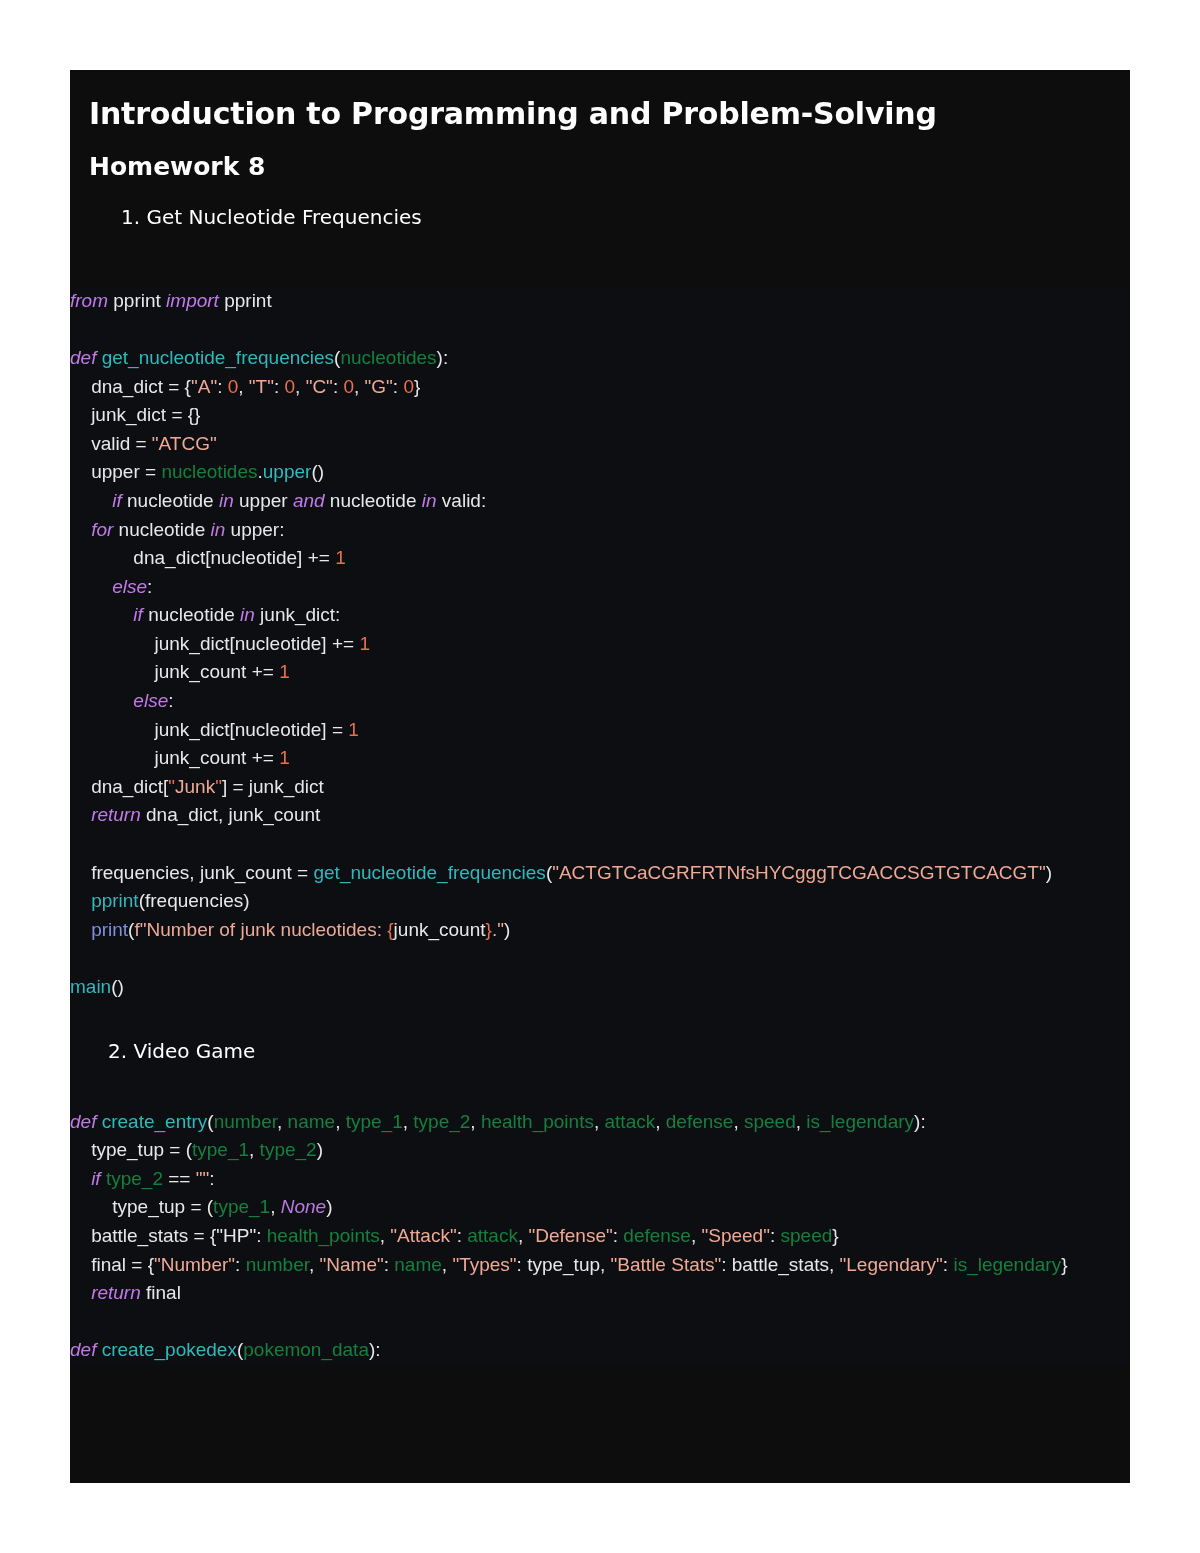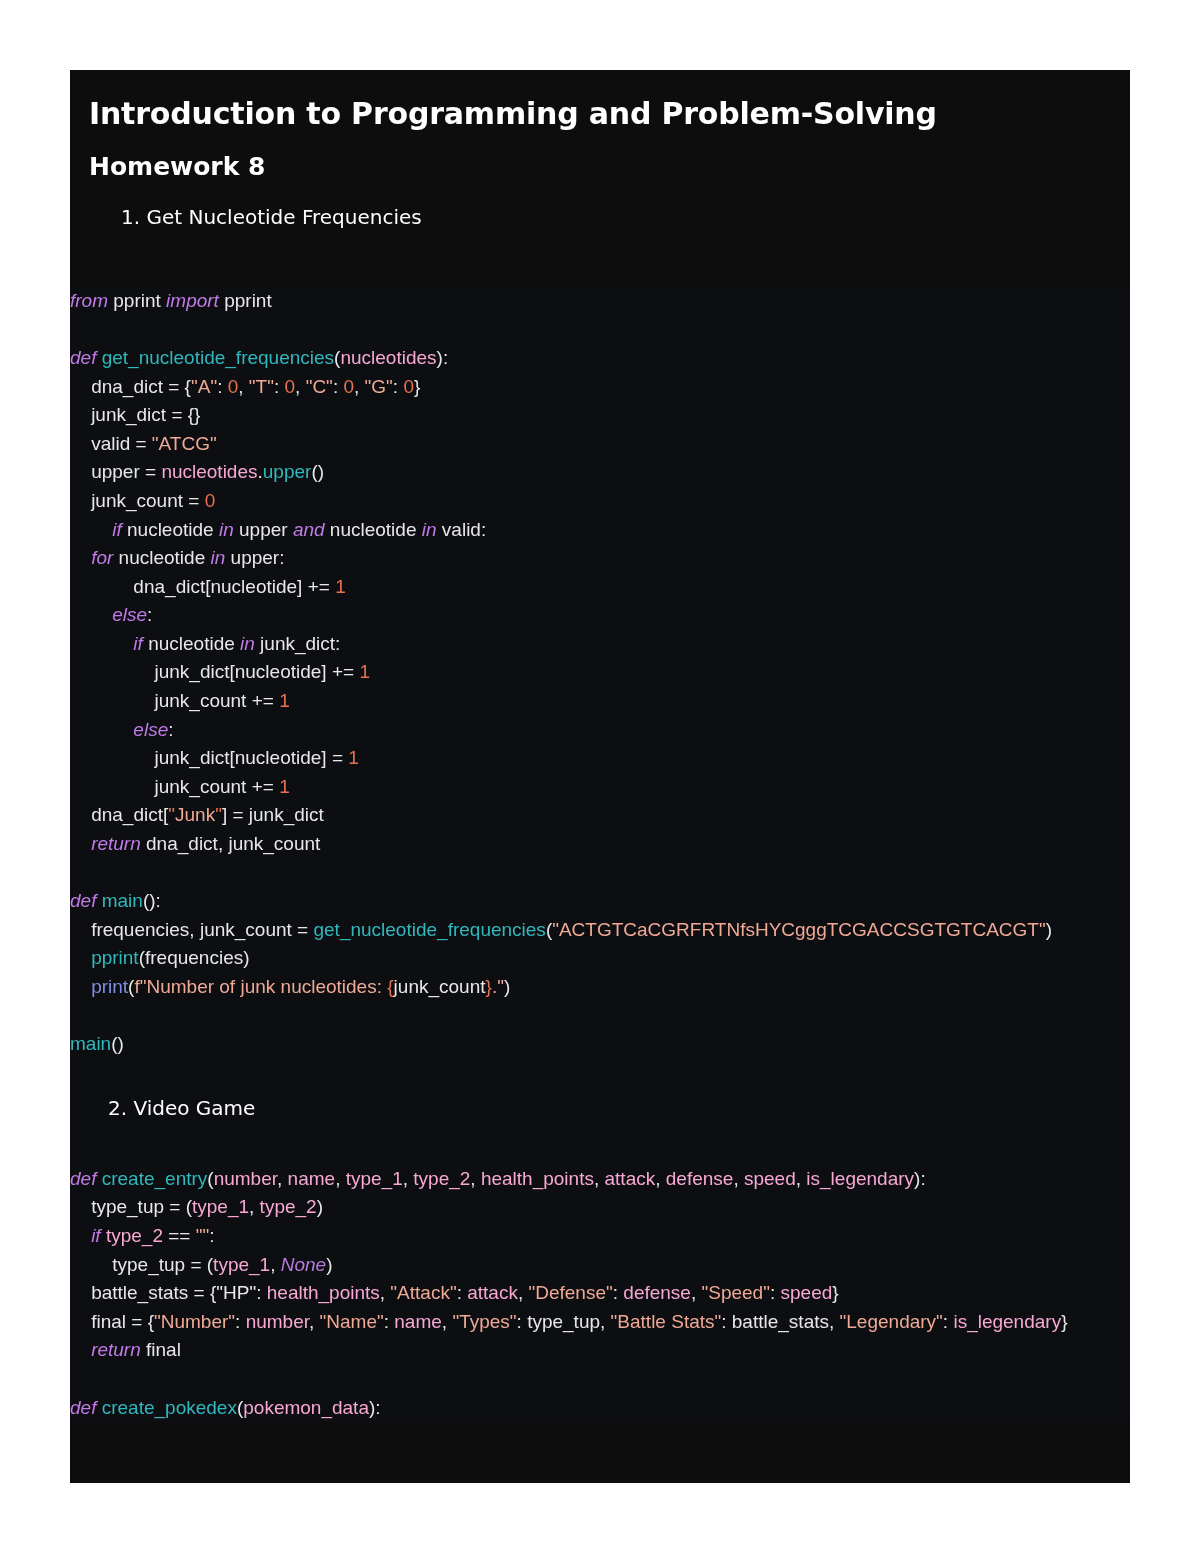--- a/index.html
+++ b/index.html
@@ -90,21 +90,21 @@
   pre.code.wrapped {
     padding-left: 38px;
     text-indent: -38px;
   }
 
   
   .kw   { color: #c27ae8; font-style: italic; }      
   .none { color: #b97ae0; font-style: italic; }      
   .fn   { color: #2fb9bd; }                          
   .bi   { color: #7f8fe0; }                          
-  .var  { color: #f9a8d4; }                          
+  .var  { color: #15803d; }                          
   .str  { color: #f0a994; }                          
   .num  { color: #e8714e; }                          
   .pl   { color: #e8e8e8; }
 </style>
 </head>
 <body>
 
 <div id="page">
   <div id="doc-block">
 
@@ -117,35 +117,33 @@
 
     <div class="code-zone">
       <div id="code-1">
           <pre class="code wrapped"><span class="kw">from</span><span class="pl"> pprint </span><span class="kw">import</span><span class="pl"> pprint</span></pre>
           <pre class="code wrapped">&nbsp;</pre>
           <pre class="code wrapped"><span class="kw">def</span><span class="pl"> </span><span class="fn">get_nucleotide_frequencies</span><span class="pl">(</span><span class="var">nucleotides</span><span class="pl">):</span></pre>
           <pre class="code wrapped"><span class="pl">    dna_dict = {</span><span class="str">"A"</span><span class="pl">: </span><span class="num">0</span><span class="pl">, </span><span class="str">"T"</span><span class="pl">: </span><span class="num">0</span><span class="pl">, </span><span class="str">"C"</span><span class="pl">: </span><span class="num">0</span><span class="pl">, </span><span class="str">"G"</span><span class="pl">: </span><span class="num">0</span><span class="pl">}</span></pre>
           <pre class="code wrapped"><span class="pl">    junk_dict = {}</span></pre>
           <pre class="code wrapped"><span class="pl">    valid = </span><span class="str">"ATCG"</span></pre>
           <pre class="code wrapped"><span class="pl">    upper = </span><span class="var">nucleotides</span><span class="pl">.</span><span class="fn">upper</span><span class="pl">()</span></pre>
-          <pre class="code wrapped"><span class="pl">    junk_count = </span><span class="num">0</span></pre>
           <pre class="code wrapped"><span class="pl">        </span><span class="kw">if</span><span class="pl"> nucleotide </span><span class="kw">in</span><span class="pl"> upper </span><span class="kw">and</span><span class="pl"> nucleotide </span><span class="kw">in</span><span class="pl"> valid:</span></pre>
           <pre class="code wrapped"><span class="pl">    </span><span class="kw">for</span><span class="pl"> nucleotide </span><span class="kw">in</span><span class="pl"> upper:</span></pre>
           <pre class="code wrapped"><span class="pl">            dna_dict[nucleotide] += </span><span class="num">1</span></pre>
           <pre class="code wrapped"><span class="pl">        </span><span class="kw">else</span><span class="pl">:</span></pre>
           <pre class="code wrapped"><span class="pl">            </span><span class="kw">if</span><span class="pl"> nucleotide </span><span class="kw">in</span><span class="pl"> junk_dict:</span></pre>
           <pre class="code wrapped"><span class="pl">                junk_dict[nucleotide] += </span><span class="num">1</span></pre>
           <pre class="code wrapped"><span class="pl">                junk_count += </span><span class="num">1</span></pre>
           <pre class="code wrapped"><span class="pl">            </span><span class="kw">else</span><span class="pl">:</span></pre>
           <pre class="code wrapped"><span class="pl">                junk_dict[nucleotide] = </span><span class="num">1</span></pre>
           <pre class="code wrapped"><span class="pl">                junk_count += </span><span class="num">1</span></pre>
           <pre class="code wrapped"><span class="pl">    dna_dict[</span><span class="num">"</span><span class="str">Junk</span><span class="num">"</span><span class="pl">] = junk_dict</span></pre>
           <pre class="code wrapped"><span class="pl">    </span><span class="kw">return</span><span class="pl"> dna_dict, junk_count</span></pre>
           <pre class="code wrapped">&nbsp;</pre>
-          <pre class="code wrapped"><span class="kw">def</span><span class="pl"> </span><span class="fn">main</span><span class="pl">():</span></pre>
           <pre class="code wrapped"><span class="pl">    frequencies, junk_count = </span><span class="fn">get_nucleotide_frequencies</span><span class="pl">(</span><span class="str">"ACTGTCaCGRFRTNfsHYCgggTCGACCSGTGTCACGT"</span><span class="pl">)</span></pre>
           <pre class="code wrapped"><span class="pl">    </span><span class="fn">pprint</span><span class="pl">(frequencies)</span></pre>
           <pre class="code wrapped"><span class="pl">    </span><span class="bi">print</span><span class="pl">(</span><span class="str">f"Number of junk nucleotides: </span><span class="num">{</span><span class="pl">junk_count</span><span class="num">}</span><span class="str">."</span><span class="pl">)</span></pre>
           <pre class="code wrapped">&nbsp;</pre>
           <pre class="code wrapped"><span class="fn">main</span><span class="pl">()</span></pre>
         </div>
       <div class="spacer-block"></div>
       <h3 class="section-heading sec2">2. Video Game</h3>
       <div class="spacer-after-heading"></div>
       <div id="code-2">

